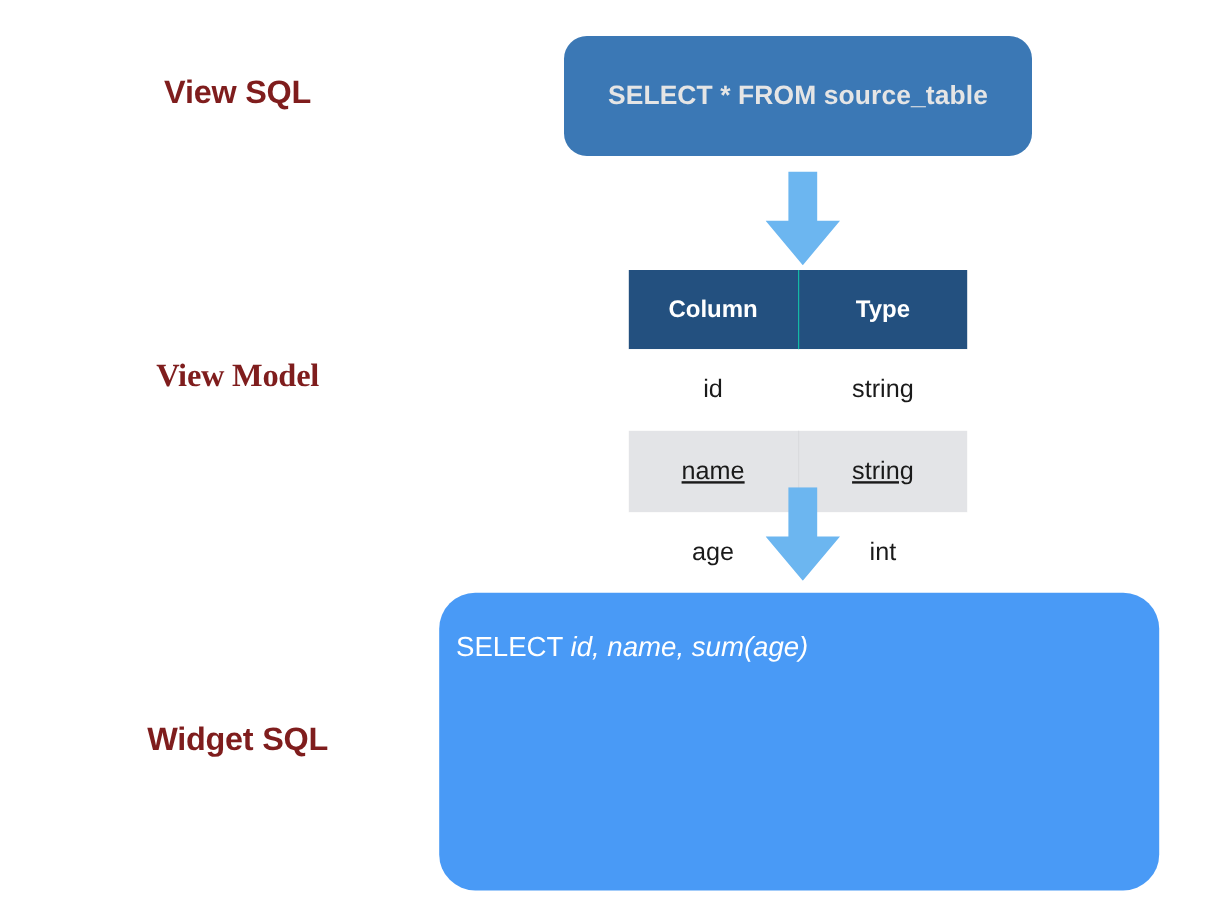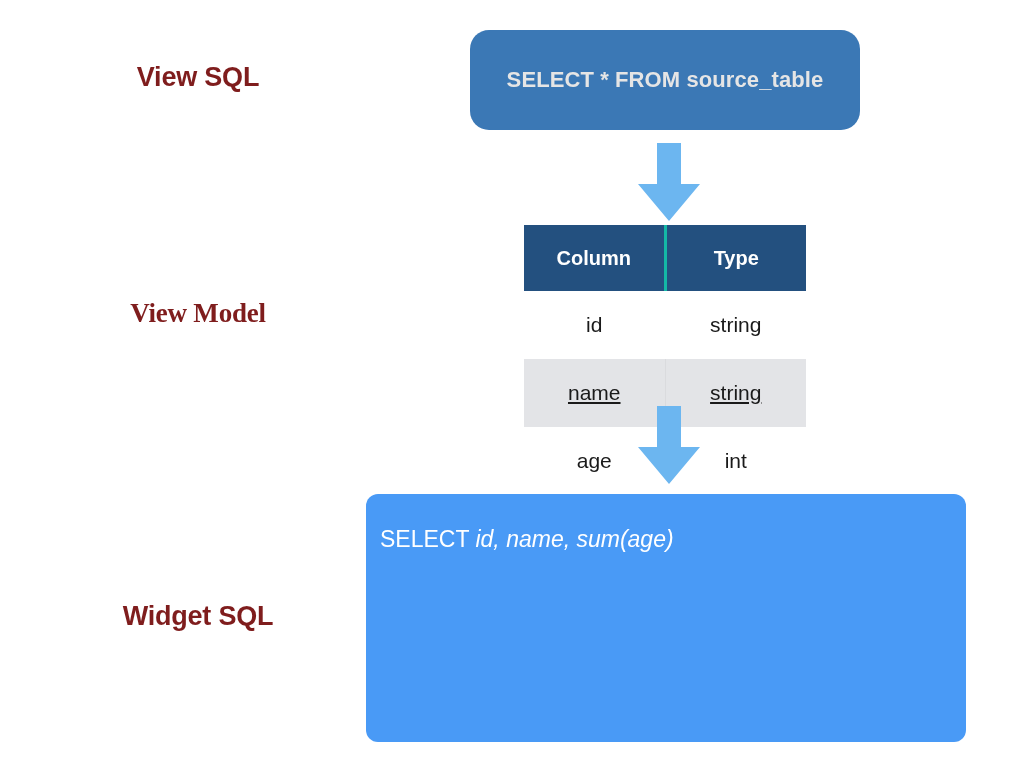--- a/index.html
+++ b/index.html
@@ -89,40 +89,40 @@
   }
   .model-table thead th {
     background: #23507F;
     color: #ffffff;
     font-weight: bold;
     font-size: 20px;
     height: 34px;
     line-height: 34px;
   }
   .model-table thead th.col-type {
-    border-left: 3px solid #14b8a6;
+    border-left: 1px solid #14b8a6;
   }
   .model-table tbody tr.odd  td { background: #ffffff; }
   .model-table tbody tr.even td { background: #E3E4E7; text-decoration: underline; }
   .model-table tbody td.cell-type {
     border-left: 1px solid transparent;
   }
   .model-table tbody tr.even td.cell-type {
     border-left: 1px solid #dadbde;
   }
 
   
   .widget-sql-box {
     position: absolute;
     left: 366px;
     top: 494px;
     width: 600px;
     height: 248px;
     background: #499AF6;
-    border-radius: 12px;
+    border-radius: 30px;
     padding: 34px 0 0 14px;
     box-sizing: border-box;
   }
   .widget-sql-box .sql-line {
     color: #ffffff;
     font-size: 23px;
     line-height: 1.0;
     margin: 0 0 42px 0;
     white-space: nowrap;
     font-weight: normal;

